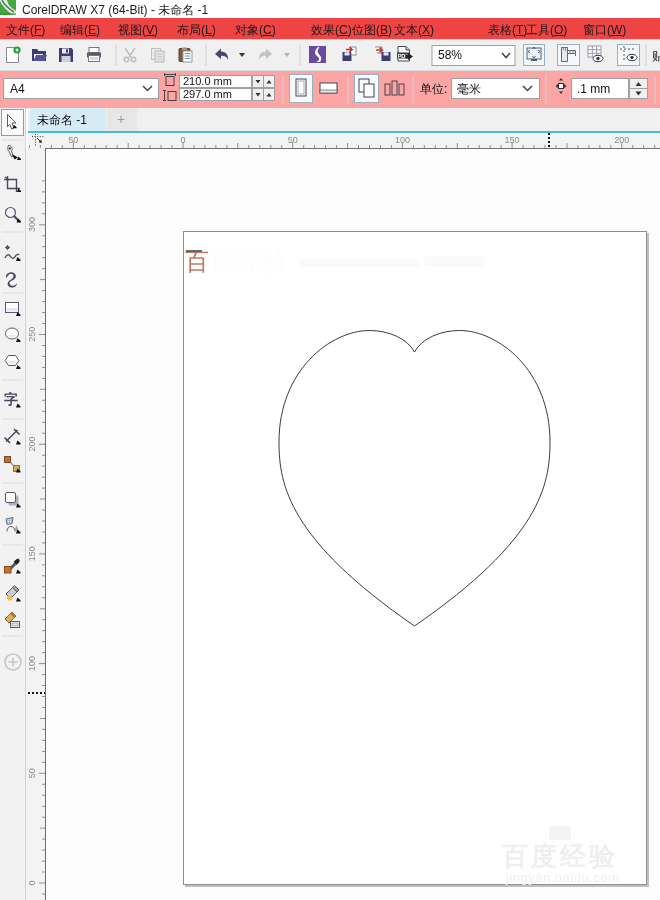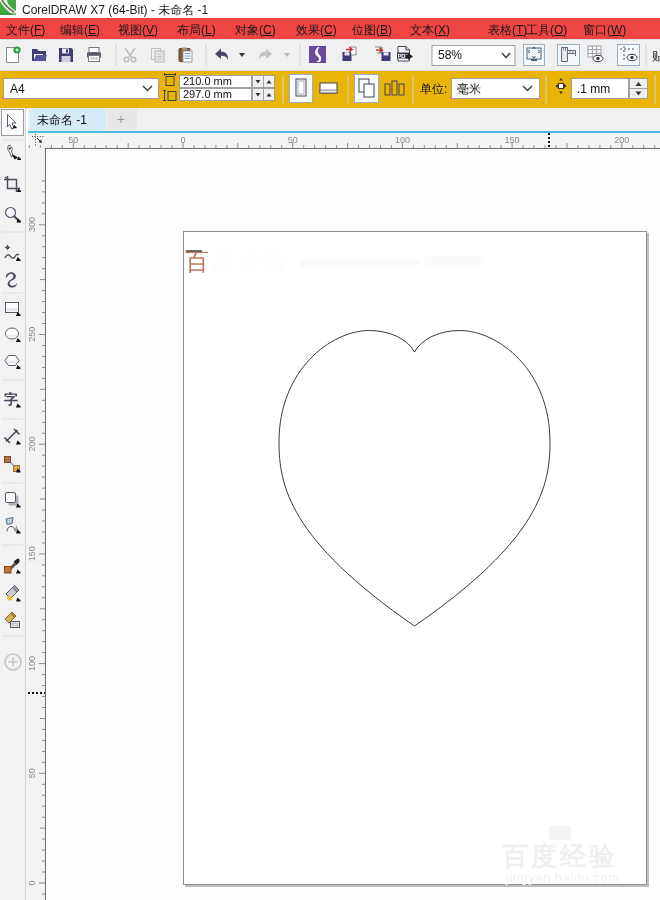--- a/index.html
+++ b/index.html
@@ -10,21 +10,21 @@
   #titlebar{left:0;top:0;width:587px;height:18px;background:#ffffff;}
   #titletext{left:22px;top:2px;font-size:12px;color:#1c1c1c;letter-spacing:0px;}
   
   #menubar{left:0;top:18px;width:660px;height:21px;background:#ef4444;
            border-bottom:1px solid #d9d9d9;font-size:12px;color:#1a1a1a;}
   .mi{position:absolute;top:4px;}
   
   #toolbar{left:0;top:40px;width:660px;height:30px;background:#f0f0f0;
            border-bottom:1px solid #dadada;}
   
-  #propbar{left:0;top:71px;width:660px;height:37px;background:#eab308;
+  #propbar{left:0;top:71px;width:660px;height:37px;background:#fca5a5;
            border-bottom:1px solid #d6d6d6;text-align:right;}
   
   #tabrow{left:28px;top:108px;width:632px;height:23px;background:#f0f0f0;}
   #tab1{position:absolute;left:2px;top:0px;width:76px;height:23px;background:#d5ebf6;
         font-size:12px;color:#111;text-align:center;}
   #tabplus{position:absolute;left:79px;top:0px;width:30px;height:23px;background:#e7e7e7;
         color:#9a9a9a;font-size:14px;text-align:center;}
   #cyan{left:28px;top:131px;width:632px;height:2px;background:#45bcd9;}
   
   #hruler{left:28px;top:133px;width:632px;height:15px;background:#f3f3f3;}
@@ -49,23 +49,23 @@
     </svg>
     <div class="abs" id="titletext">CorelDRAW X7 (64-Bit) - 未命名 -1</div>
   </div>
 
   <div class="abs" id="menubar">
     <span class="mi" style="left:6px">文件(<span style="text-decoration:underline">F</span>)</span>
     <span class="mi" style="left:60px">编辑(<span style="text-decoration:underline">E</span>)</span>
     <span class="mi" style="left:118px">视图(<span style="text-decoration:underline">V</span>)</span>
     <span class="mi" style="left:177px">布局(<span style="text-decoration:underline">L</span>)</span>
     <span class="mi" style="left:235px">对象(<span style="text-decoration:underline">C</span>)</span>
-    <span class="mi" style="left:296px">效果(<span style="text-decoration:underline">C</span>)</span>
+    <span class="mi" style="left:311px">效果(<span style="text-decoration:underline">C</span>)</span>
     <span class="mi" style="left:352px">位图(<span style="text-decoration:underline">B</span>)</span>
-    <span class="mi" style="left:410px">文本(<span style="text-decoration:underline">X</span>)</span>
+    <span class="mi" style="left:394px">文本(<span style="text-decoration:underline">X</span>)</span>
     <span class="mi" style="left:488px">表格(<span style="text-decoration:underline">T</span>)</span>
     <span class="mi" style="left:526px">工具(<span style="text-decoration:underline">O</span>)</span>
     <span class="mi" style="left:583px">窗口(<span style="text-decoration:underline">W</span>)</span>
   </div>
 
   <div class="abs" id="toolbar">
     <svg width="660" height="30" style="position:absolute;left:0;top:0">
 
       <g stroke="#d2d2d2">
         <line x1="116" y1="4" x2="116" y2="26"></line>

